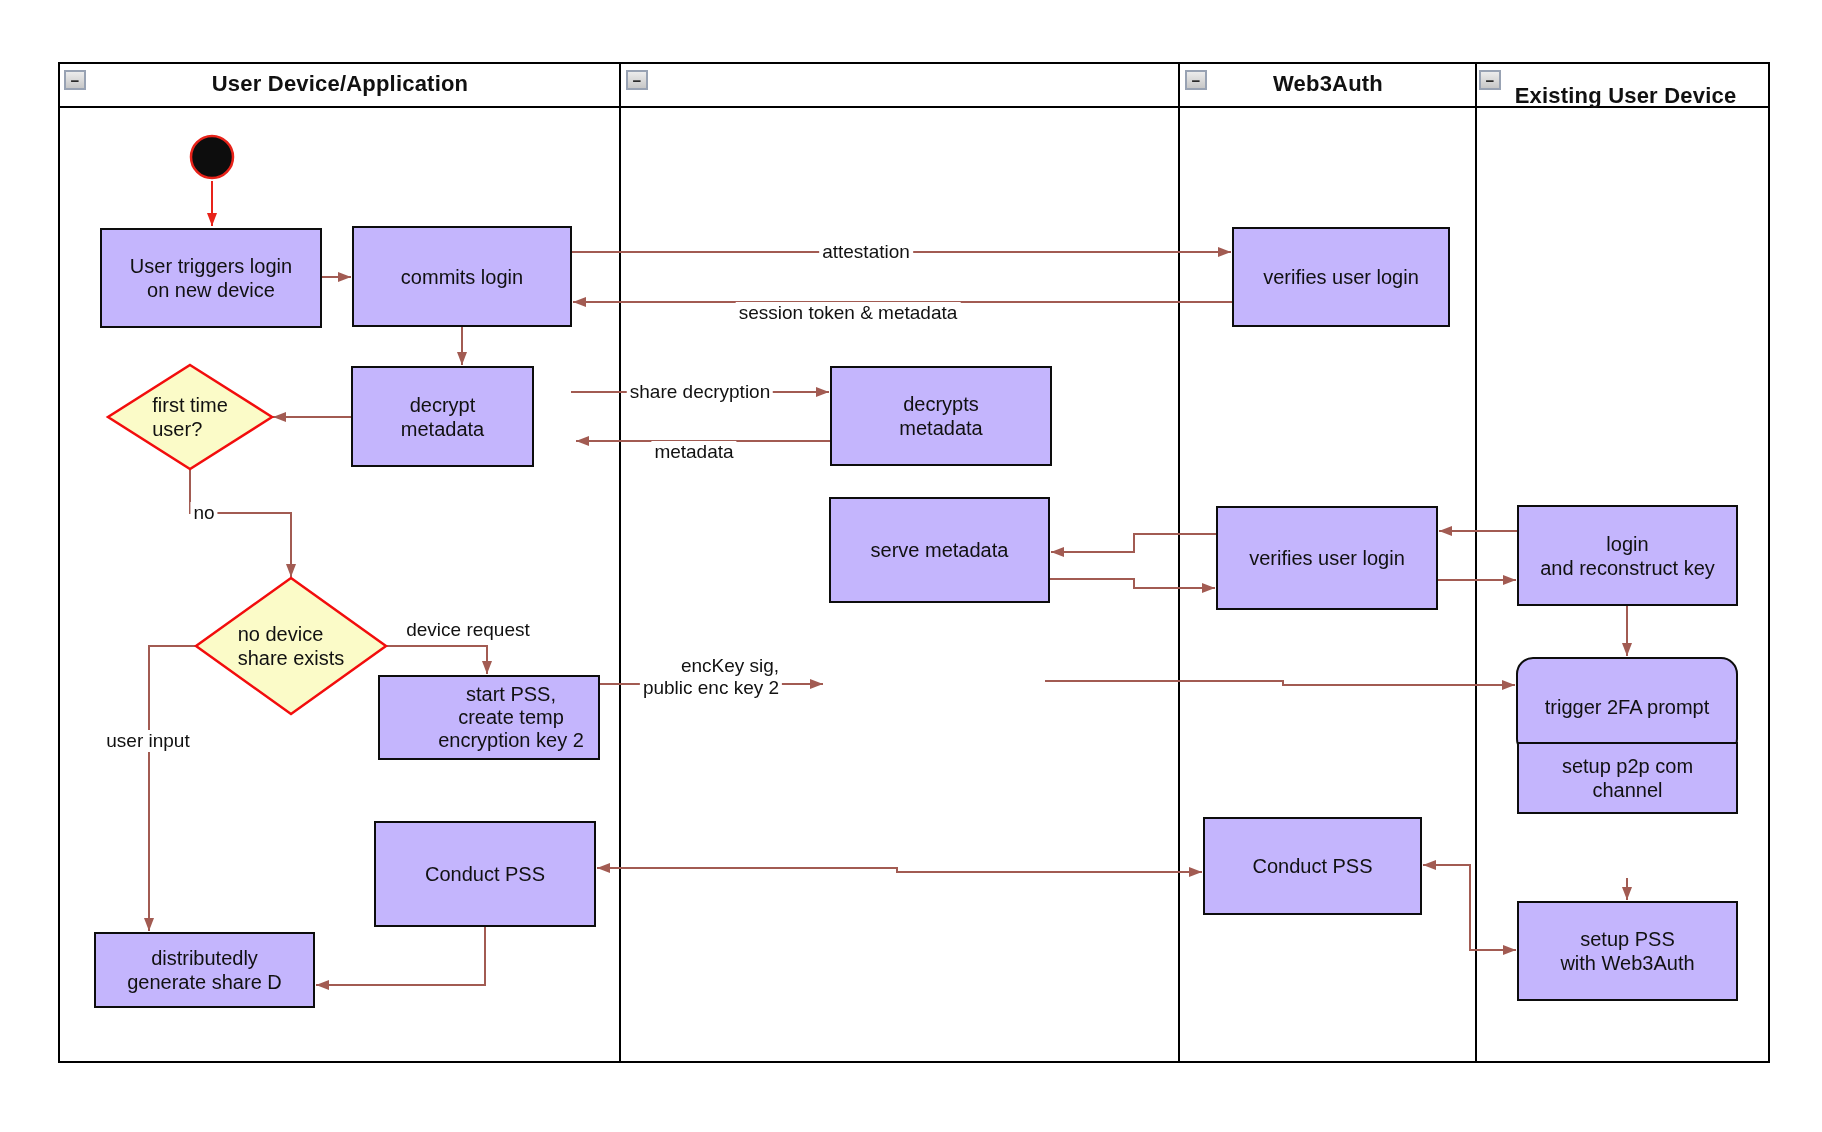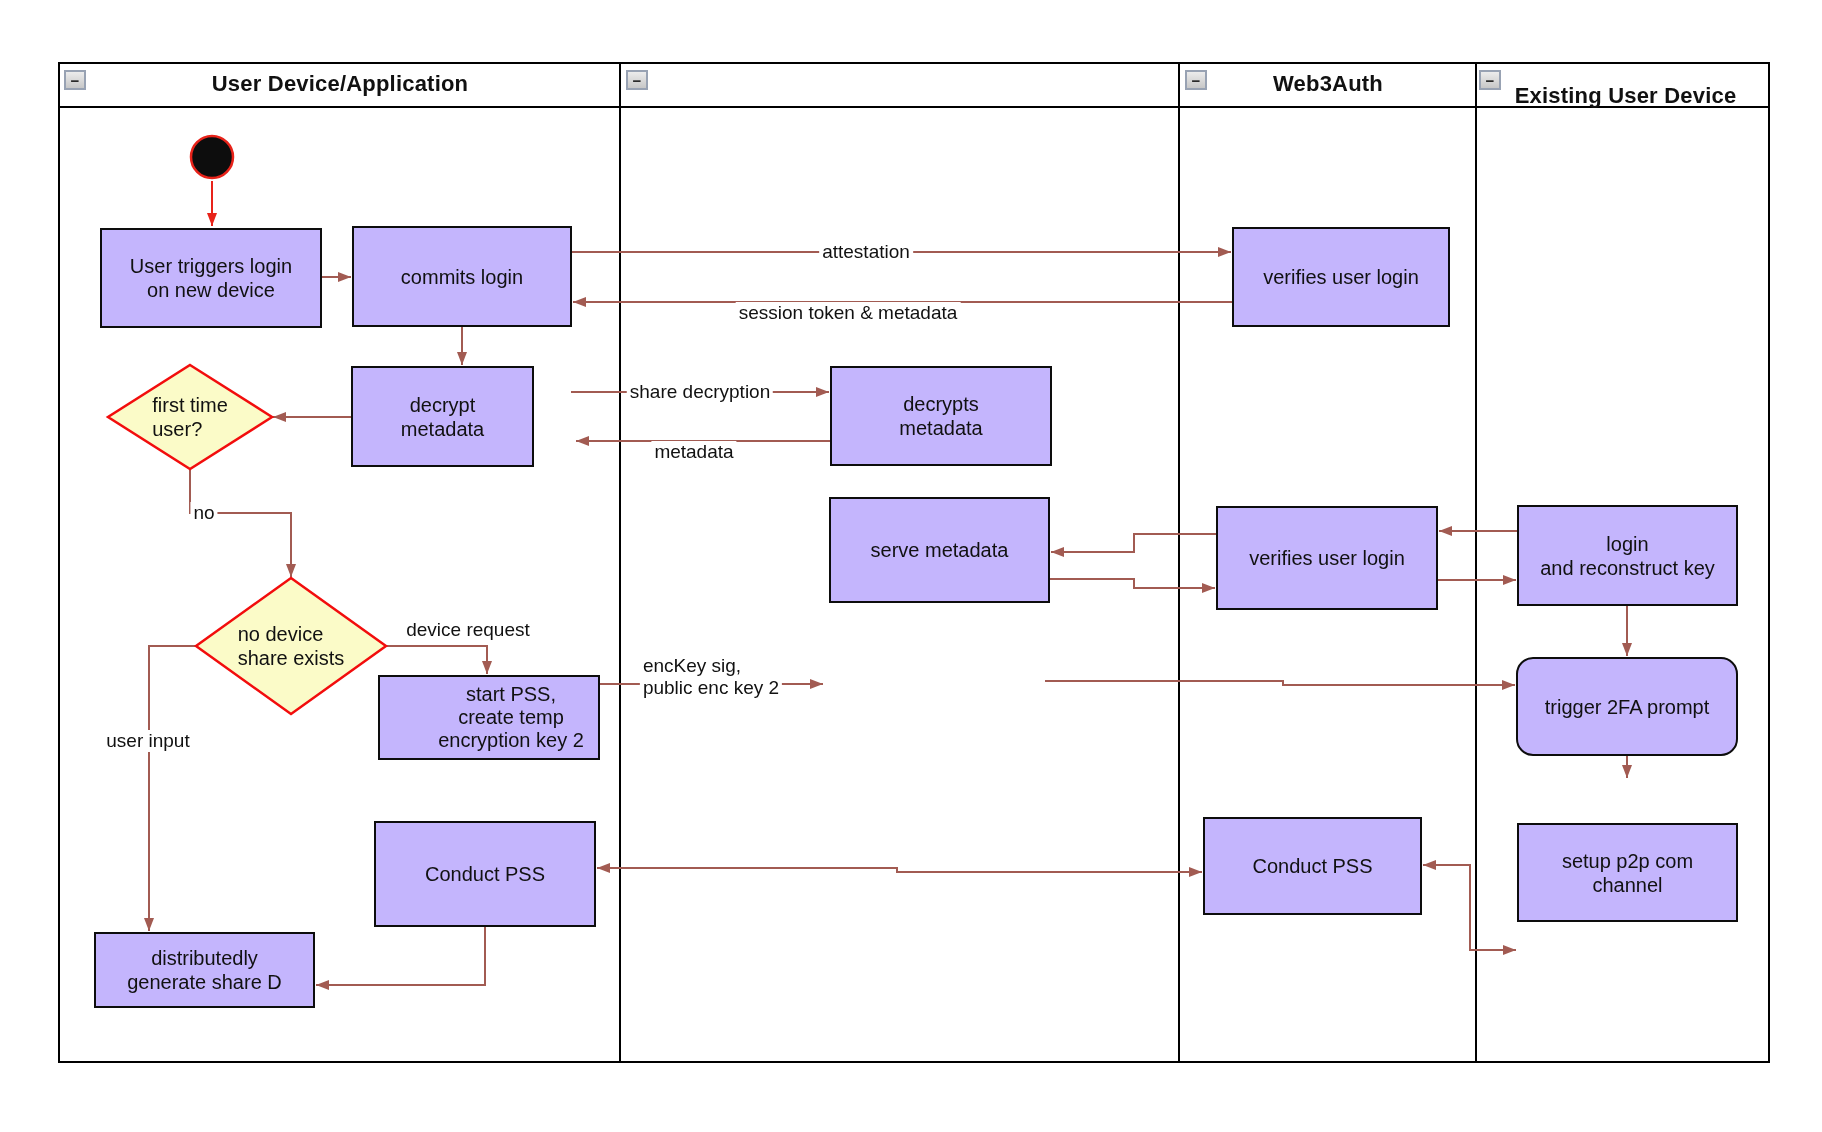--- a/index.html
+++ b/index.html
@@ -16,21 +16,21 @@
     font-weight:bold;font-size:22px;letter-spacing:0.2px;}
   .collapse{position:absolute;top:70px;width:22px;height:20px;border:2px solid #98a2b3;
     background:linear-gradient(#ececec,#c7c7c7);display:flex;align-items:center;justify-content:center;
     font-size:15px;font-weight:bold;color:#222;line-height:1;cursor:pointer;}
   .node{position:absolute;border:2px solid var(--node-border);background:#c4b5fd;display:flex;
     align-items:center;justify-content:center;text-align:center;font-size:20px;line-height:24px;
     white-space:pre-line;padding:4px;}
   .dtext{position:absolute;display:flex;align-items:center;justify-content:center;text-align:left;
     font-size:20px;line-height:24px;white-space:pre-line;transform:translate(-50%,-50%);}
   .elabel{position:absolute;background:#fff;padding:0 3px;font-size:19px;line-height:22px;
-    text-align:left;white-space:pre-line;transform:translate(-50%,-50%);}
+    text-align:right;white-space:pre-line;transform:translate(-50%,-50%);}
   svg.wires{position:absolute;left:0;top:0;}
   .wire{stroke:var(--arrow);stroke-width:2;fill:none;}
   .wire-red{stroke:var(--red);stroke-width:2;fill:none;}
   .mk-brick{fill:var(--arrow);}
   .mk-red{fill:var(--red);}
 </style>
 </head>
 <body>
 
 <div class="canvas">
@@ -103,22 +103,24 @@
 metadata</div>
   <div class="node" style="left:829px;top:497px;width:221px;height:106px;">serve metadata</div>
   <div class="node" style="left:1232px;top:227px;width:218px;height:100px;">verifies user login</div>
   <div class="node" style="left:1216px;top:506px;width:222px;height:104px;">verifies user login</div>
   <div class="node" style="left:1517px;top:505px;width:221px;height:101px;">login
 and reconstruct key</div>
   <div class="node" style="left:378px;top:675px;width:222px;height:85px;line-height:23px;padding-left:48px;">start PSS,
 create temp
 encryption key 2</div>
   <div class="node" style="left:1516px;top:657px;width:222px;height:99px;border-radius:17px;">trigger 2FA prompt</div>
-  <div class="node" style="left:1517px;top:823px;width:221px;height:99px;">setup p2p com
+  <div class="node" style="left:1517px;top:742px;width:221px;height:72px;">setup p2p com
 channel</div>
+  <div class="node" style="left:1517px;top:901px;width:221px;height:100px;">setup PSS
+with Web3Auth</div>
   <div class="node" style="left:374px;top:821px;width:222px;height:106px;">Conduct PSS</div>
   <div class="node" style="left:1203px;top:817px;width:219px;height:98px;">Conduct PSS</div>
   <div class="node" style="left:94px;top:932px;width:221px;height:76px;">distributedly
 generate share D</div>
 
   <div class="elabel" style="left:866px;top:252px;">attestation</div>
   <div class="elabel" style="left:848px;top:313px;">session token &amp; metadata</div>
   <div class="elabel" style="left:700px;top:392px;">share decryption</div>
   <div class="elabel" style="left:694px;top:452px;">metadata</div>
   <div class="elabel" style="left:204px;top:513px;">no</div>

